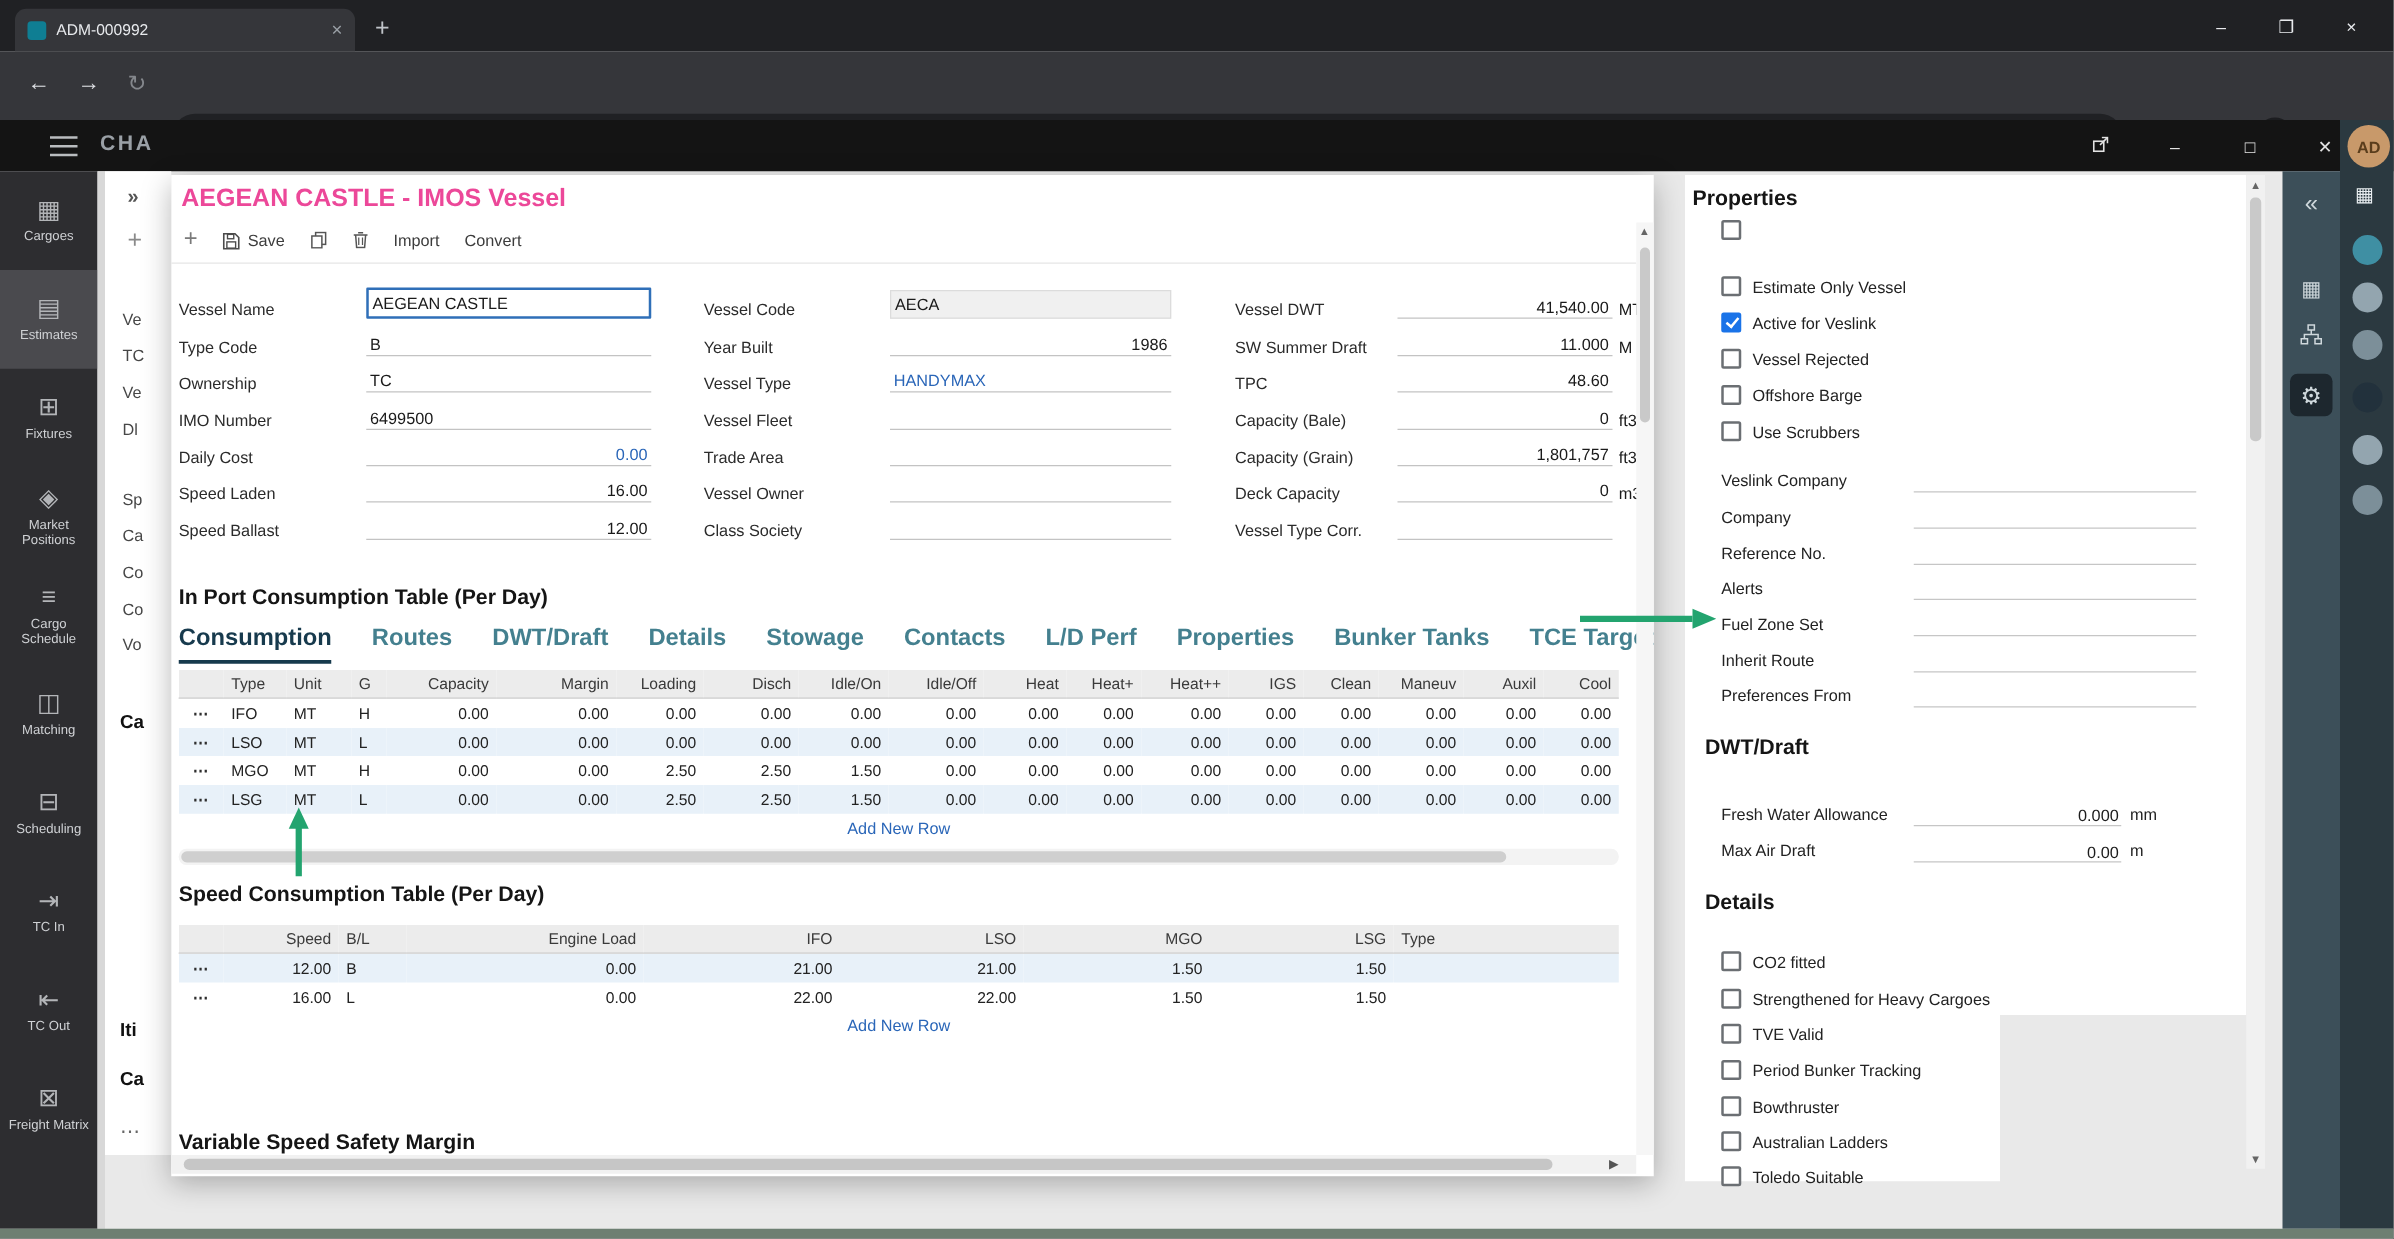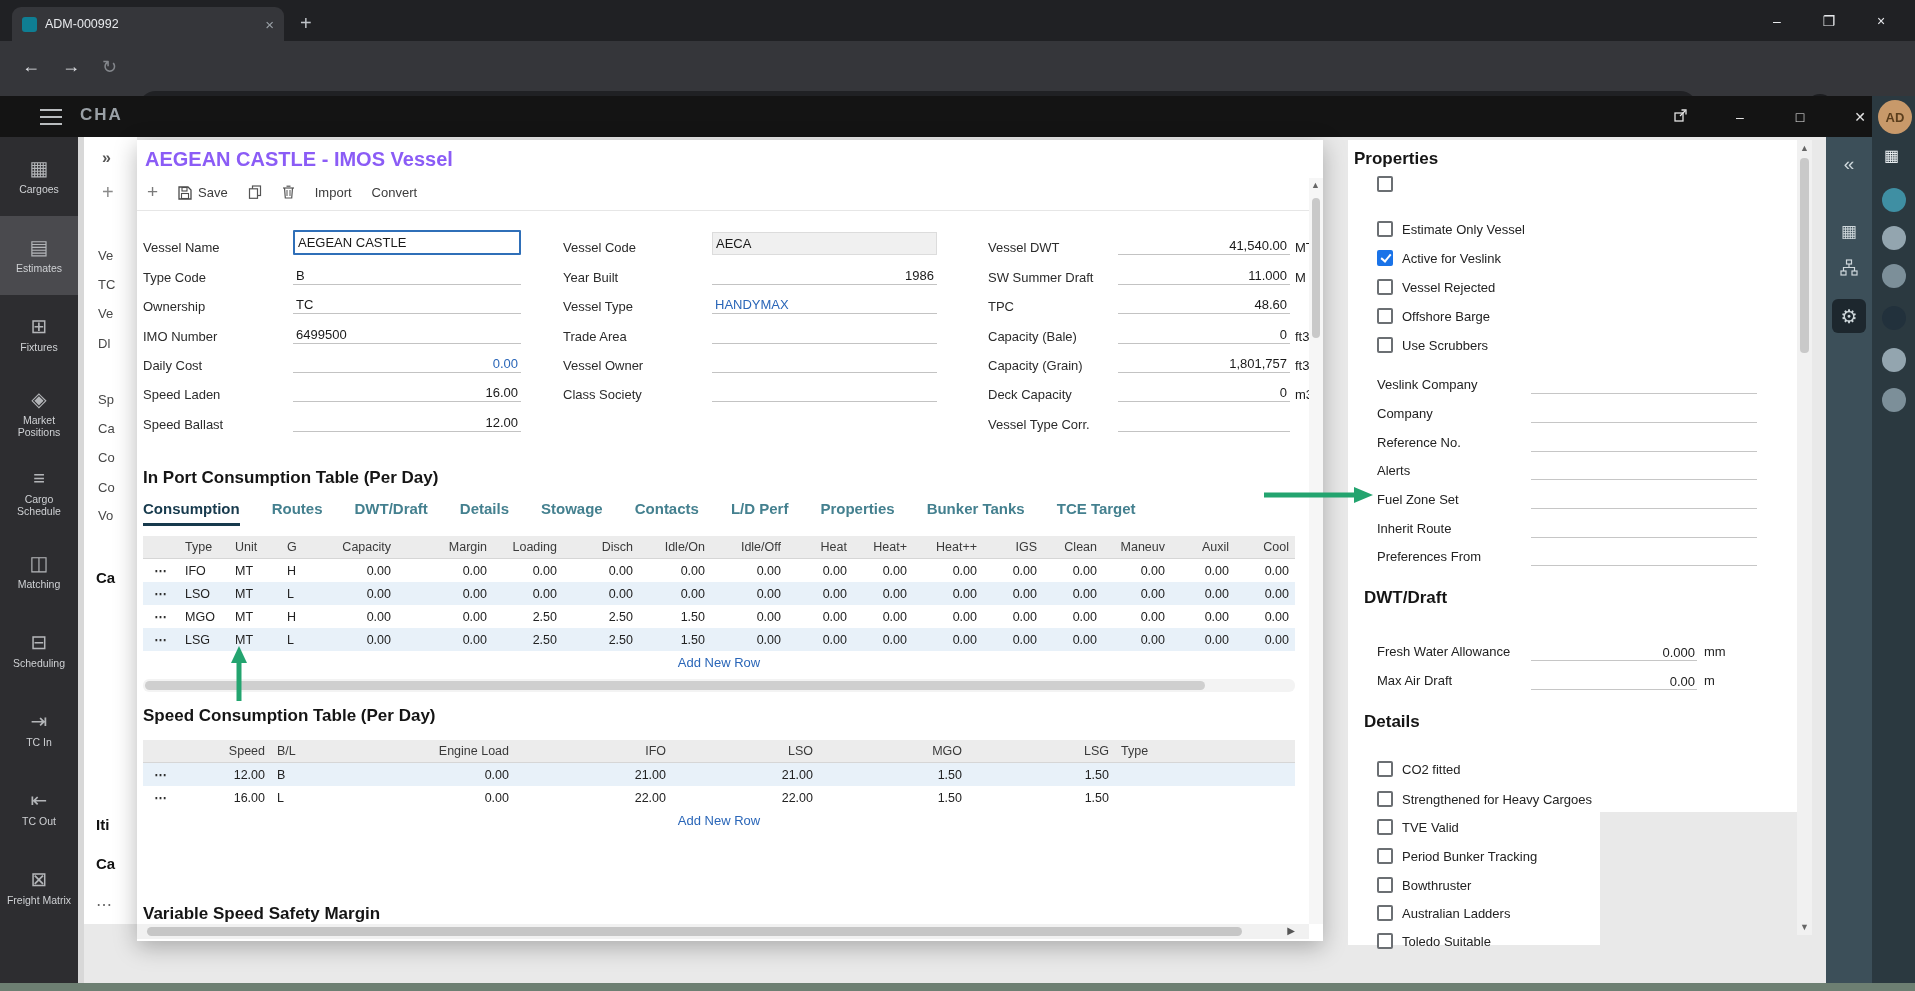--- a/index.html
+++ b/index.html
@@ -48,21 +48,21 @@
   
   #strip{position:absolute;left:84px;top:137px;width:53px;height:787px;background:#ffffff;overflow:hidden;}
   #strip .sl{position:absolute;left:14px;font-size:13px;color:#474747;white-space:nowrap;}
   #strip .sb{position:absolute;left:12px;font-size:15px;font-weight:bold;color:#111;white-space:nowrap;}
   #strip-expand{position:absolute;left:18px;top:12px;color:#555;font-size:16px;font-weight:bold;}
   #strip-add{position:absolute;left:18px;top:44px;color:#8a8a8a;font-size:20px;}
   #strip-dots{position:absolute;left:12px;top:758px;color:#666;font-size:16px;}
   
   #modal{position:absolute;left:137px;top:140px;width:1186px;height:801px;background:#fff;
          box-shadow:0 6px 22px rgba(0,0,0,.28);overflow:hidden;}
-  #modal-title{position:absolute;left:8px;top:8px;font-size:20px;font-weight:bold;color:#8b5cf6;}
+  #modal-title{position:absolute;left:8px;top:8px;font-size:20px;font-weight:bold;color:#ec4899;}
   #toolbar{position:absolute;left:10px;top:40px;height:24px;display:flex;align-items:center;gap:20px;}
   #toolbar .t-plus{color:#7a7a7a;font-size:19px;}
   .t-btn{display:flex;align-items:flex-end;gap:6px;font-size:13px;color:#3c3c3c;}
   #toolbar-sep{position:absolute;left:0;top:70px;width:1172px;height:1px;background:#e6e6e6;}
   .form-col{position:absolute;top:86px;}
   #fc1{left:6px;width:396px;}
   #fc2{left:426px;width:414px;}
   #fc3{left:851px;width:330px;overflow:hidden;}
   .form-row{height:29.4px;display:flex;align-items:flex-end;}
   .f-label{font-size:13px;color:#2b2b2b;flex:0 0 auto;}
@@ -70,21 +70,21 @@
   .f-box{height:21px;border-bottom:1px solid #c3c3c3;font-size:13px;display:flex;align-items:flex-end;
          padding:0 3px 1px 3px;box-sizing:border-box;color:#1a1a1a;overflow:hidden;white-space:nowrap;}
   #fc1 .f-box{width:228px;} #fc2 .f-box{width:225px;} #fc3 .f-box{width:172px;}
   .f-box.ar{justify-content:flex-end;}
   .f-box.focused{border:2px solid #2f6fb8;border-radius:1px;height:25px;align-items:center;}
   .f-box.readonly{background:#f0f0f0;border:1px solid #dcdcdc;height:23px;align-items:center;}
   .f-box.link{color:var(--link-blue,#2a66b8);}
   .f-unit{font-size:13px;color:#1a1a1a;margin-left:5px;white-space:nowrap;}
   .sect-h{position:absolute;left:6px;font-size:17px;font-weight:bold;color:#151515;}
   #tabsrow{position:absolute;left:6px;top:360px;display:flex;gap:32px;}
-  .tab-item{font-size:15px;font-weight:bold;color:var(--tab-teal,#44808f);padding-bottom:6px;white-space:nowrap;}
+  .tab-item{font-size:19px;font-weight:bold;color:var(--tab-teal,#44808f);padding-bottom:6px;white-space:nowrap;}
   .tab-item.active{color:var(--tab-active,#173a4d);border-bottom:3px solid var(--tab-active,#173a4d);}
   table.grid{border-collapse:collapse;table-layout:fixed;font-size:12.5px;color:#222;}
   table.grid th{background:#ececec;font-weight:normal;color:#3a3a3a;text-align:right;
                 padding:3px 6px;height:16px;white-space:nowrap;overflow:hidden;border-bottom:1px solid #d6d6d6;}
   table.grid td{padding:3px 6px;text-align:right;white-space:nowrap;overflow:hidden;height:17px;}
   table.grid .l{text-align:left;}
   table.grid .hd{text-align:center;color:#2e2e2e;font-weight:bold;letter-spacing:1px;}
   tr.alt{background:var(--row-stripe,#e8f1f9);}
   #inport-host{position:absolute;left:6px;top:396px;}
   #speed-host{position:absolute;left:6px;top:600px;}
@@ -339,20 +339,24 @@
           <div class="f-label">Vessel Code</div>
           <div class="f-box readonly">AECA</div>
         </div>
         <div class="form-row">
           <div class="f-label">Year Built</div>
           <div class="f-box  ar">1986</div>
         </div>
         <div class="form-row">
           <div class="f-label">Vessel Type</div>
           <div class="f-box  link">HANDYMAX</div>
+        </div>
+        <div class="form-row">
+          <div class="f-label">Vessel Fleet</div>
+          <div class="f-box "></div>
         </div>
         <div class="form-row">
           <div class="f-label">Trade Area</div>
           <div class="f-box "></div>
         </div>
         <div class="form-row">
           <div class="f-label">Vessel Owner</div>
           <div class="f-box "></div>
         </div>
         <div class="form-row">

